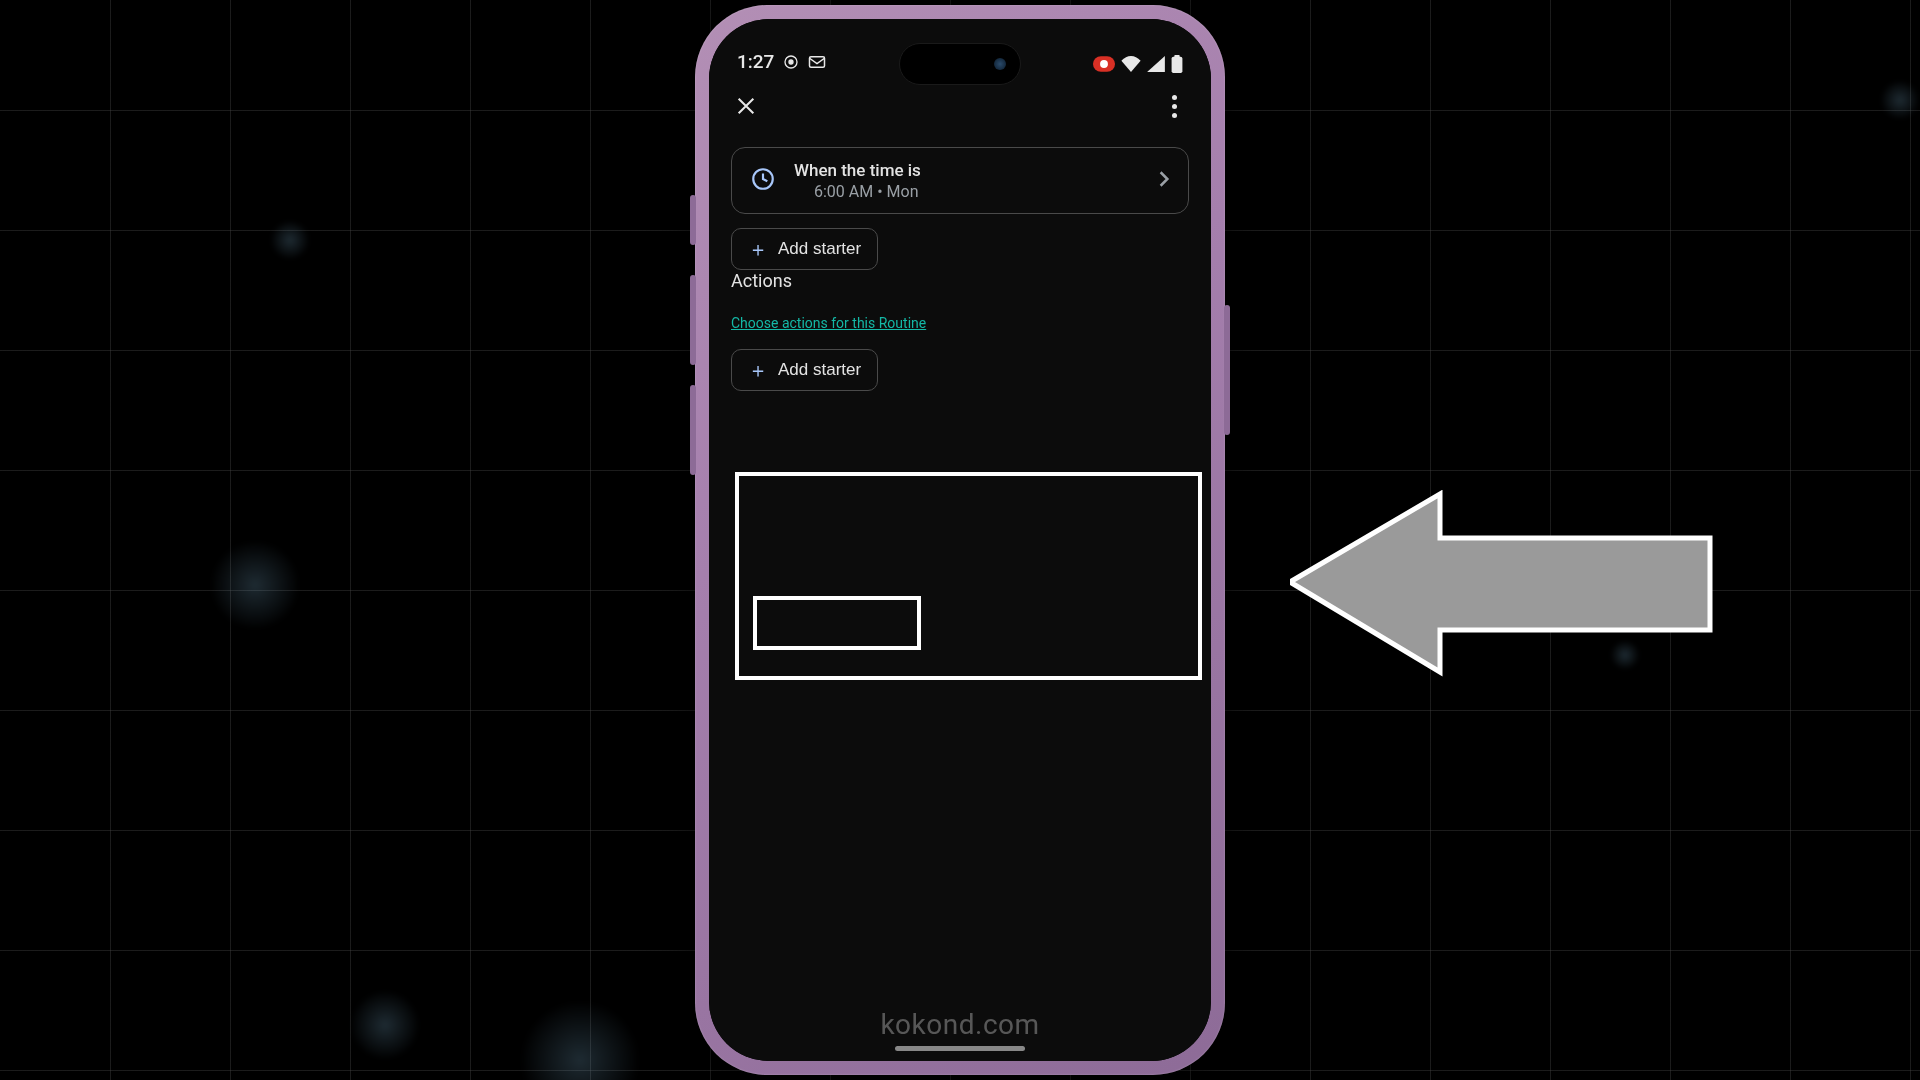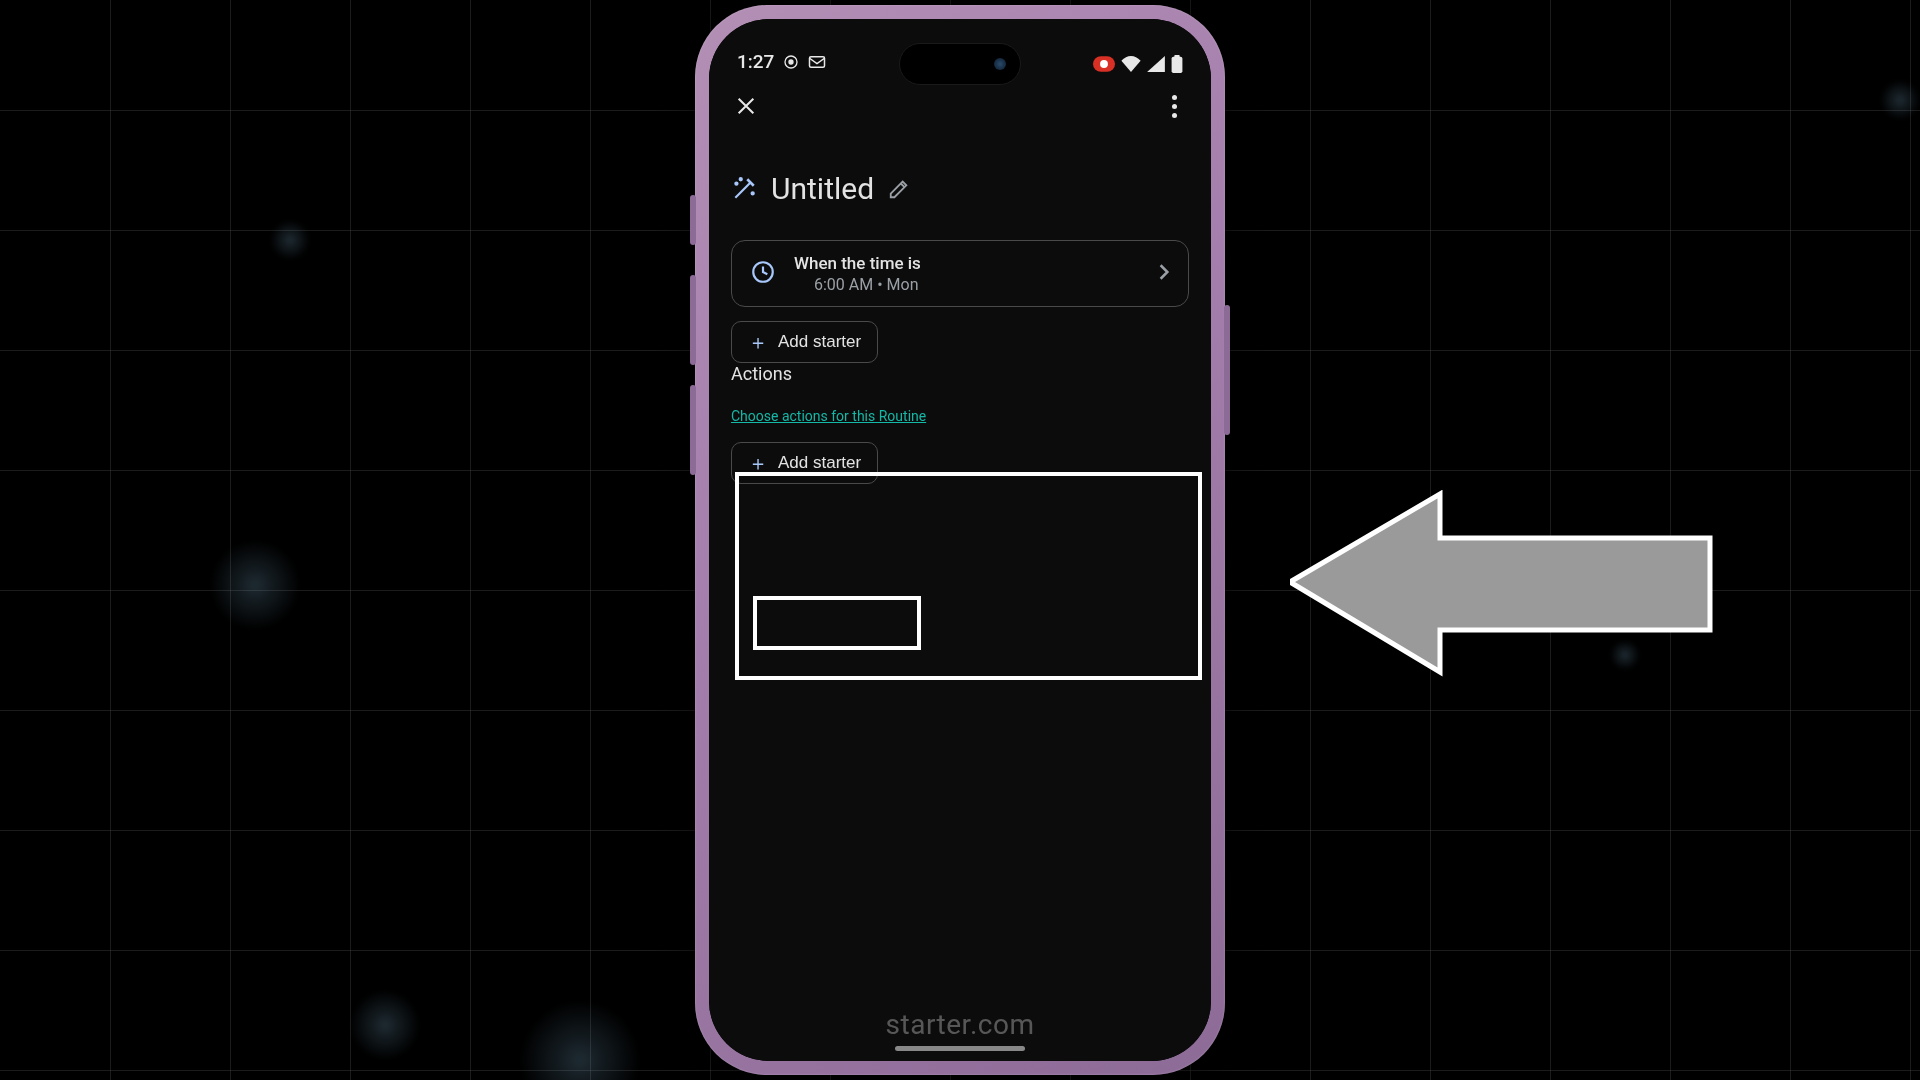--- a/index.html
+++ b/index.html
@@ -304,38 +304,20 @@
             </svg>
         </div>
         <div class="more-vert">
           <span></span>
             <span></span>
             <span></span>
         </div>
       </div>
 
       <div class="content">
-        <div class="title-row">
-          <span class="wand">
-            <svg width="26" height="26" viewBox="0 0 24 24" fill="none" stroke="#a8c7fa" stroke-width="2">
-                <path d="M4 20 L18 6"></path>
-                <path d="M15 3 L21 9" stroke-width="2.4"></path>
-                <circle cx="5" cy="7" r="1" fill="#a8c7fa"></circle>
-                <circle cx="9" cy="3" r="1" fill="#a8c7fa"></circle>
-                <circle cx="20" cy="16" r="1" fill="#a8c7fa"></circle>
-              </svg>
-          </span>
-          <span class="title-text">Untitled</span>
-          <span class="pencil">
-            <svg width="22" height="22" viewBox="0 0 24 24" fill="none" stroke="#9aa0a6" stroke-width="2">
-                <path d="M3 21 L3 17 L16 4 L20 8 L7 21 Z"></path>
-                <path d="M14 6 L18 10"></path>
-              </svg>
-          </span>
-        </div>
 
 
         <div class="starter-card">
           <span class="clock-ico">
             <svg width="26" height="26" viewBox="0 0 24 24" fill="none" stroke="#a8c7fa" stroke-width="2">
                 <circle cx="12" cy="12" r="9"></circle>
                 <path d="M12 7 L12 12 L16 14"></path>
               </svg>
           </span>
           <div class="starter-text">
@@ -358,21 +340,21 @@
           <div class="section-label">Actions</div>
           <div class="actions-desc">Choose actions for this Routine</div>
           <button class="chip-btn">
             <span class="plus">＋</span>
             <span>Add starter</span>
           </button>
         </div>
       </div>
 
 
-      <div class="watermark">starter.com</div>
+      <div class="watermark">kokond.com</div>
       <div class="nav-handle"></div>
     </div>
   </div>
 </div>
 
 <div class="hl-box hl-outer"></div>
 <div class="hl-box hl-inner"></div>
 <div class="arrow">
   <svg width="430" height="190" viewBox="0 0 430 190">
     <g fill="#9a9a9a" stroke="#ffffff" stroke-width="5" stroke-linejoin="miter">

